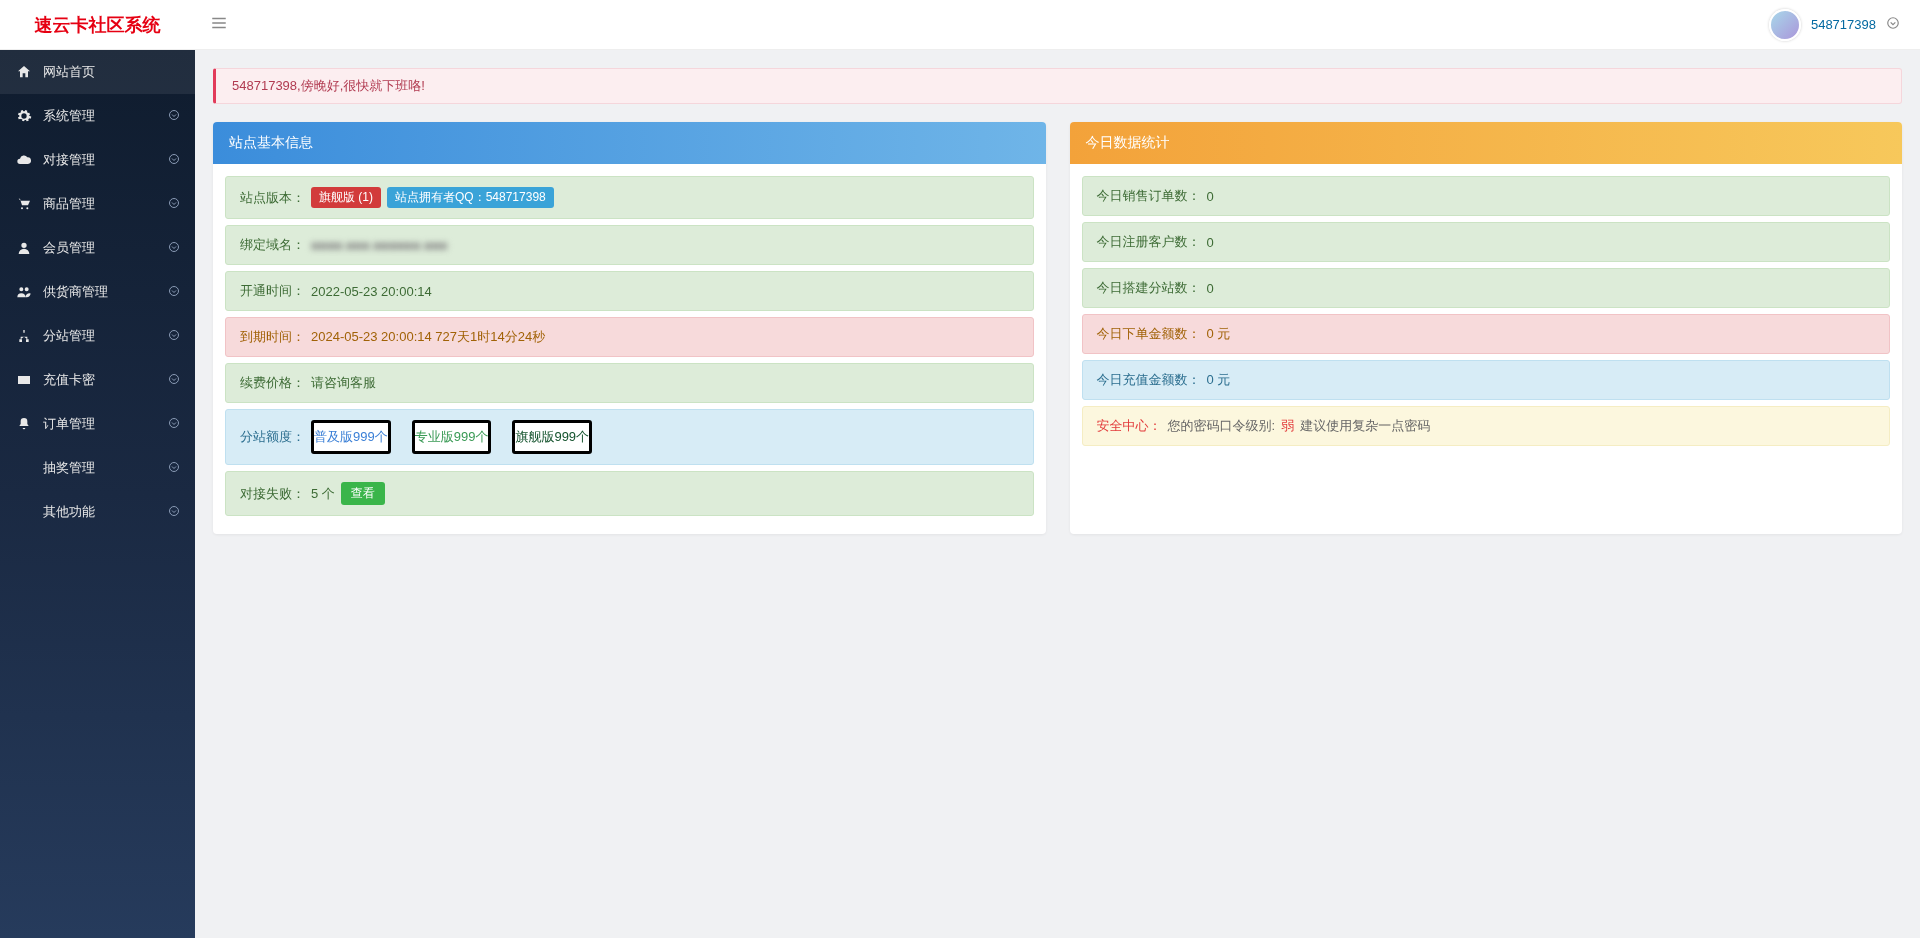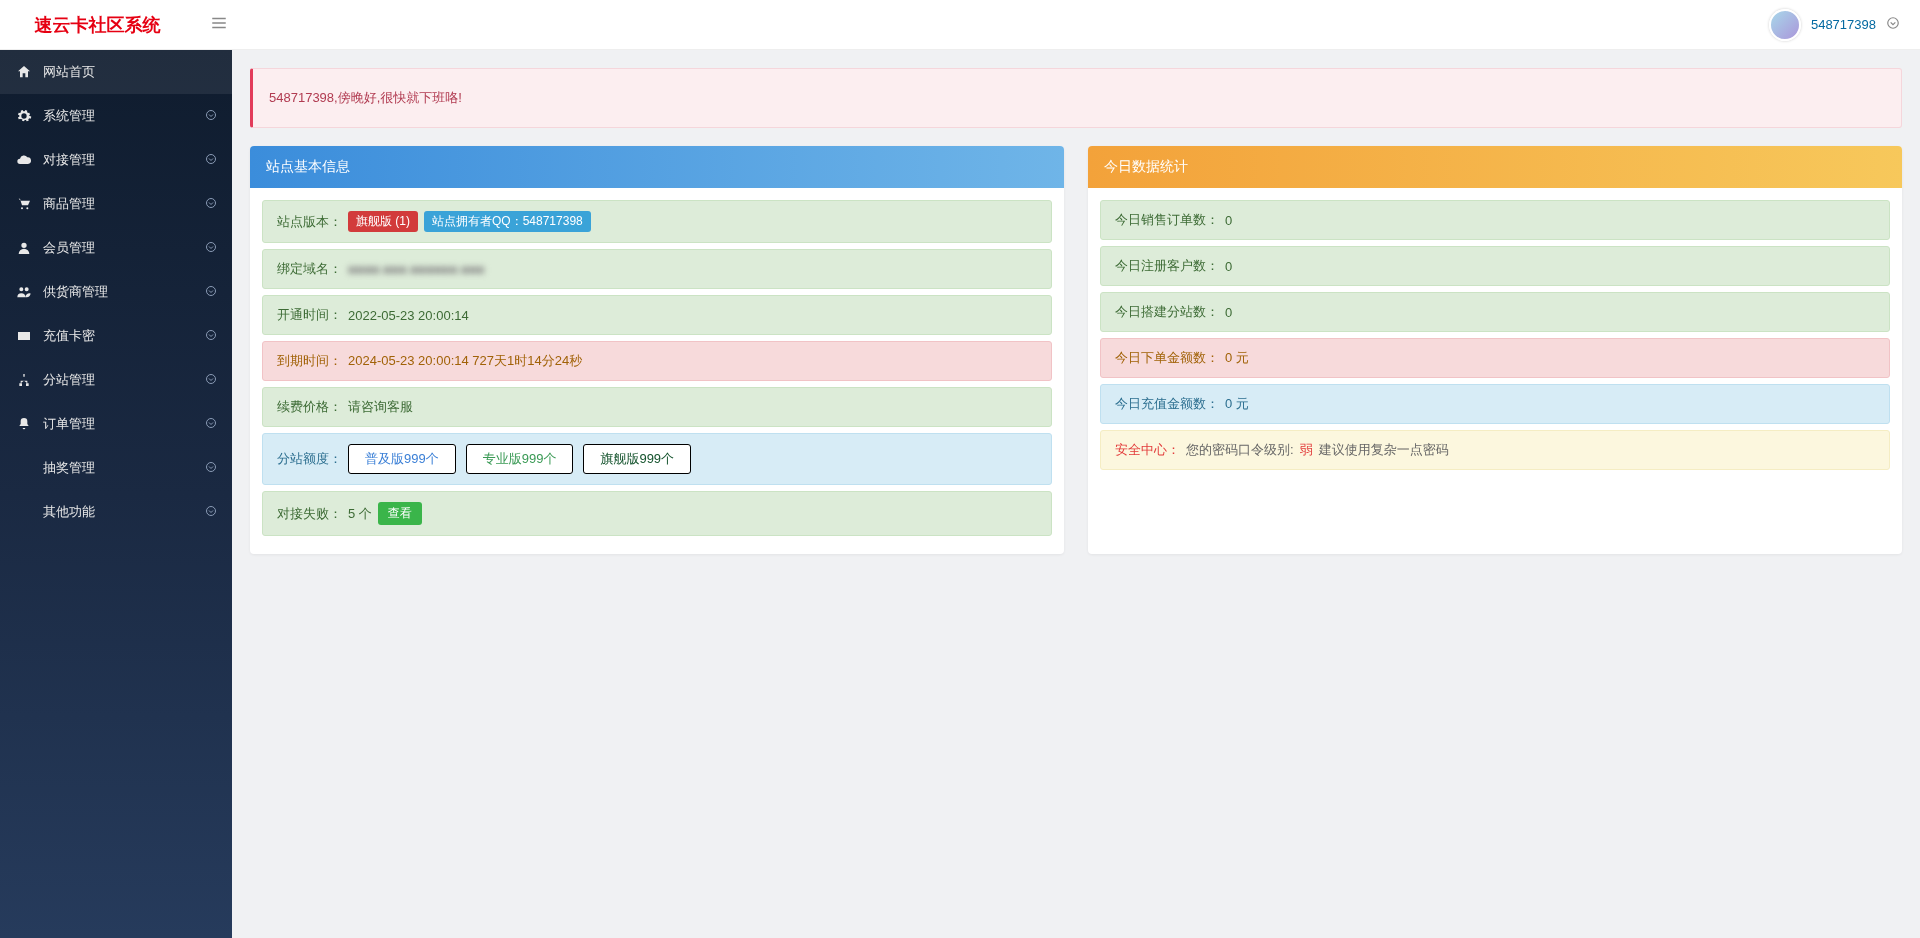--- a/index.html
+++ b/index.html
@@ -7,47 +7,47 @@
 .topbar { height: 50px; background: #fff; display: flex; align-items: center; justify-content: space-between; padding: 0 20px 0 0; border-bottom: 1px solid #eee; }
 .topbar-left { display: flex; align-items: center; }
 .logo { width: 195px; text-align: center; color: #e60012; font-weight: bold; font-size: 18px; }
 .menu-toggle { padding: 0 15px; cursor: pointer; color: #888; }
 .menu-toggle svg { width: 18px; height: 18px; }
 .topbar-right { display: flex; align-items: center; gap: 10px; }
 .avatar { width: 32px; height: 32px; border-radius: 50%; background: linear-gradient(135deg, #a8d8ea, #aa96da); border: 2px solid #fff; box-shadow: 0 0 3px rgba(0,0,0,0.2); }
 .user-name { color: #0369a1; }
 .user-chevron { color: #888; }
 .layout { display: flex; }
-.sidebar { width: 232px; background: linear-gradient(180deg, #0f1c2e 0%, #1a2942 50%, #263b5c 100%); min-height: calc(100vh - 50px); }
+.sidebar { width: 195px; background: linear-gradient(180deg, #0f1c2e 0%, #1a2942 50%, #263b5c 100%); min-height: calc(100vh - 50px); }
 .sidebar-item { display: flex; align-items: center; height: 44px; padding: 0 15px; color: #e8e8e8; cursor: pointer; position: relative; }
 .sidebar-item.active { background: rgba(255,255,255,0.08); }
 .sidebar-item .icon { width: 18px; margin-right: 10px; display: flex; align-items: center; justify-content: center; }
 .sidebar-item .icon svg { width: 16px; height: 16px; fill: #e8e8e8; }
 .sidebar-item .chev { position: absolute; right: 15px; color: #8a9bb5; }
 .sidebar-item .chev svg { width: 12px; height: 12px; stroke: #8a9bb5; fill: none; stroke-width: 2; }
 .content { flex: 1; padding: 18px; }
-.alert { background: #fceef0; border: 1px solid #f5d6db; border-left: 3px solid #e23b5a; color: #b13b51; padding: 20px 16px; border-radius: 3px; margin-bottom: 18px; }
+.alert { background: #fceef0; border: 1px solid #f5d6db; border-left: 3px solid #e23b5a; color: #b13b51; padding: 8px 16px; border-radius: 3px; margin-bottom: 18px; }
 .row { display: flex; gap: 24px; }
 .card { background: #fff; border-radius: 4px; box-shadow: 0 1px 3px rgba(0,0,0,0.06); overflow: hidden; }
 .card.left { flex: 1; }
 .card.right { flex: 1; }
 .card-header { padding: 12px 16px; color: #fff; font-size: 14px; }
 .card-header.blue { background: linear-gradient(90deg, #3b8ddb, #6fb5e8); }
 .card-header.orange { background: linear-gradient(90deg, #f3a23a, #f7c85b); }
 .card-body { padding: 12px; }
 .info-row { padding: 10px 14px; border-radius: 3px; margin-bottom: 6px; display: flex; align-items: center; flex-wrap: wrap; gap: 6px; }
 .info-row.green { background: #ddecd9; border: 1px solid #cbe3c4; color: #3d6b35; }
 .info-row.red { background: #f7dadb; border: 1px solid #f1c3c6; color: #a16207; }
 .info-row.blue { background: #d7ecf6; border: 1px solid #bfe0f0; color: #2b6e8f; }
 .info-row.yellow { background: #fcf7de; border: 1px solid #f5edc3; color: #8a7a2e; }
 .label-w { }
 .badge { display: inline-block; padding: 2px 8px; border-radius: 3px; color: #fff; font-size: 12px; }
 .badge.red { background: #d23b3b; }
 .badge.blue { background: #3aa3d8; }
-.btn-tag { display: inline-block; padding: 5px 16px; border: 1px solid #000000; border-radius: 3px; background: #fff; cursor: pointer; margin-right: 4px; }
+.btn-tag { display: inline-block; padding: 5px 0; border: 3px solid #000000; border-radius: 3px; background: #fff; cursor: pointer; margin-right: 15px; }
 .btn-tag.blue { color: #3a7fd6; }
 .btn-tag.green { color: #3a9a55; }
 .btn-tag.gray { color: #14532d; }
 .btn-sm { display: inline-block; padding: 3px 10px; border-radius: 3px; color: #fff; background: #3ab54a; cursor: pointer; font-size: 12px; }
 .text-red { color: #e23b3b; }
 .blurred { filter: blur(3px); color: #888; }
 .sec-text { color: #666; }
 </style>
 </head>
 <body>
@@ -139,36 +139,36 @@
         </span>
       <span>供货商管理</span>
       <span class="chev"><svg viewBox="0 0 24 24">
             <circle cx="12" cy="12" r="9"></circle>
             <path d="M8 11l4 4 4-4"></path>
           </svg></span>
     </div>
     <div class="sidebar-item">
       <span class="icon">
           <svg viewBox="0 0 24 24">
+            <path d="M11 3h2v4h-2zM5 17h4v4H5zm10 0h4v4h-4zM12 7v6M12 13H7v4m5-4h5v4"></path>
+          </svg>
+        </span>
+      <span>分站管理</span>
+      <span class="chev"><svg viewBox="0 0 24 24">
+            <circle cx="12" cy="12" r="9"></circle>
+            <path d="M8 11l4 4 4-4"></path>
+          </svg></span>
+    </div>
+    <div class="sidebar-item">
+      <span class="icon">
+          <svg viewBox="0 0 24 24">
             <path d="M3 6h18v12H3zM3 10h18"></path>
           </svg>
         </span>
       <span>充值卡密</span>
-      <span class="chev"><svg viewBox="0 0 24 24">
-            <circle cx="12" cy="12" r="9"></circle>
-            <path d="M8 11l4 4 4-4"></path>
-          </svg></span>
-    </div>
-    <div class="sidebar-item">
-      <span class="icon">
-          <svg viewBox="0 0 24 24">
-            <path d="M11 3h2v4h-2zM5 17h4v4H5zm10 0h4v4h-4zM12 7v6M12 13H7v4m5-4h5v4"></path>
-          </svg>
-        </span>
-      <span>分站管理</span>
       <span class="chev"><svg viewBox="0 0 24 24">
             <circle cx="12" cy="12" r="9"></circle>
             <path d="M8 11l4 4 4-4"></path>
           </svg></span>
     </div>
     <div class="sidebar-item">
       <span class="icon">
           <svg viewBox="0 0 24 24">
             <path d="M12 3a5 5 0 015 5v4l2 3H5l2-3V8a5 5 0 015-5zm-2 15h4a2 2 0 01-4 0z"></path>
           </svg>

